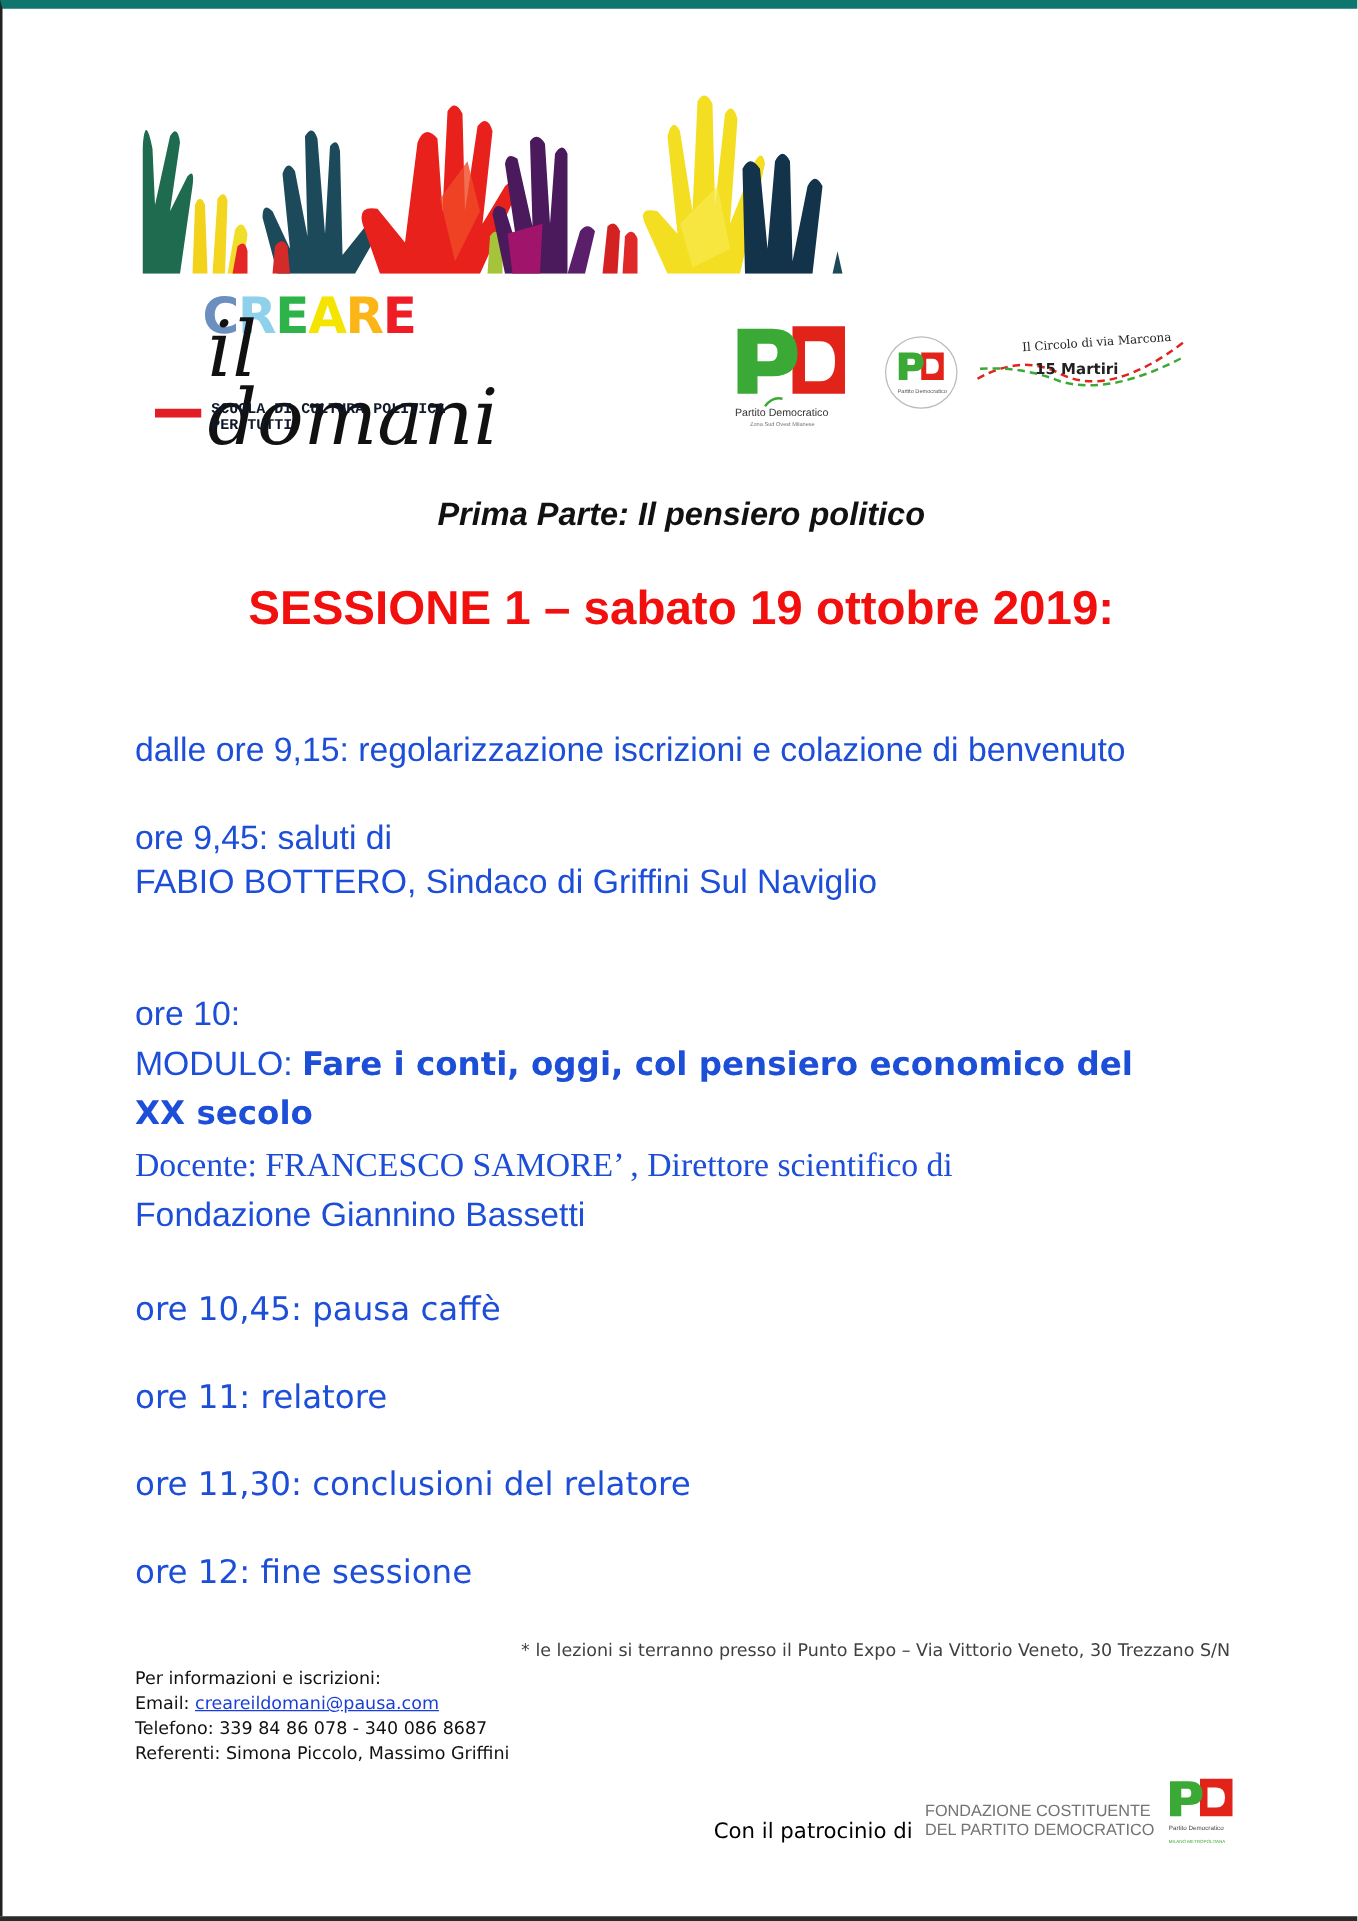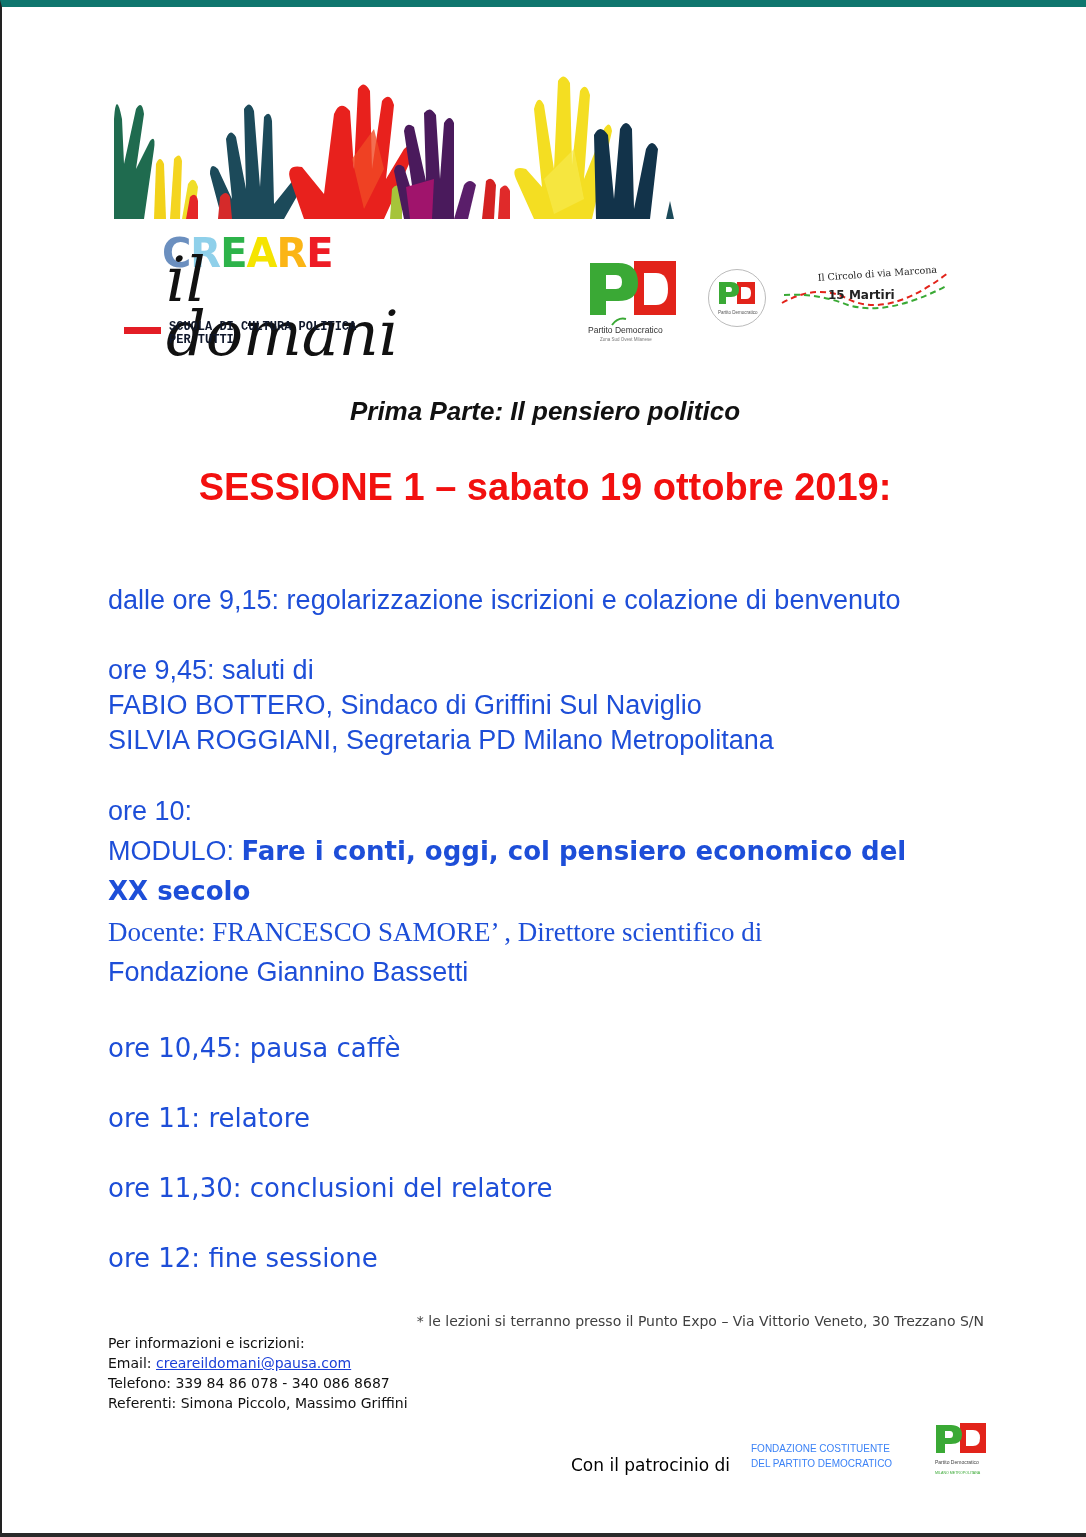--- a/index.html
+++ b/index.html
@@ -33,21 +33,21 @@
   
   .prog { position: absolute; left: 106px; font-family: "DejaVu Sans", sans-serif; font-size: 26px; color: #1d4ed8; white-space: nowrap; }
   .prog-narrow { font-family: "Liberation Sans", sans-serif; font-size: 27px; }
   .bold { font-weight: bold; }
 
   .note { position: absolute; right: 102px; top: 1306px; font-family: "DejaVu Sans", sans-serif; font-size: 14px; color: #404040; }
   .info { position: absolute; left: 106px; top: 1326px; font-family: "DejaVu Sans", sans-serif; font-size: 14px; line-height: 20px; color: #111; }
   .info a { color: #1a3fd8; text-decoration: underline; }
 
   .patrocinio { position: absolute; left: 569px; top: 1448px; font-family: "DejaVu Sans", sans-serif; font-size: 17px; color: #000000; }
-  .fondazione { position: absolute; left: 738px; top: 1434px; font-family: "Liberation Sans", sans-serif; font-size: 10px; line-height: 15px; color: #3b82f6; margin-left: 11px; }
+  .fondazione { position: absolute; left: 738px; top: 1434px; font-family: "Liberation Sans", sans-serif; font-size: 13px; line-height: 15px; color: #737373; }
   .pd-logo-small { position: absolute; left: 932px; top: 1414px; width: 54px; height: 56px; }
 </style>
 </head>
 <body>
 
 <div class="page">
 
   <div class="banner">
     <svg viewBox="0 0 858 150" preserveAspectRatio="none">
 
@@ -123,21 +123,20 @@
     </svg>
   </div>
 
   <div class="subtitle">Prima Parte: Il pensiero politico</div>
   <div class="session-title">SESSIONE 1 – sabato 19 ottobre 2019:</div>
 
   <div class="prog prog-narrow" style="top:578px;">dalle ore 9,15: regolarizzazione iscrizioni e colazione di benvenuto</div>
 
   <div class="prog prog-narrow" style="top:648px;">ore 9,45: saluti di</div>
   <div class="prog prog-narrow" style="top:683px;">FABIO BOTTERO, Sindaco di Griffini Sul Naviglio</div>
-  <div class="prog prog-narrow" style="top:718px;">SILVIA ROGGIANI, Segretaria PD Milano Metropolitana</div>
 
   <div class="prog prog-narrow" style="top:789px;">ore 10:</div>
   <div class="prog" style="top:829px;">
     <span class="prog-narrow" style="font-family:'Liberation Sans',sans-serif;">MODULO: </span><span class="bold">Fare i conti, oggi, col pensiero economico del</span>
   </div>
   <div class="prog bold" style="top:869px;">XX secolo</div>
   <div class="prog prog-narrow" style="top:910px;font-family:Liberation Serif, serif;">Docente: FRANCESCO SAMORE’ , Direttore scientifico di</div>
   <div class="prog prog-narrow" style="top:950px;">Fondazione Giannino Bassetti</div>
 
   <div class="prog" style="top:1026px;">ore 10,45: pausa caffè</div>

